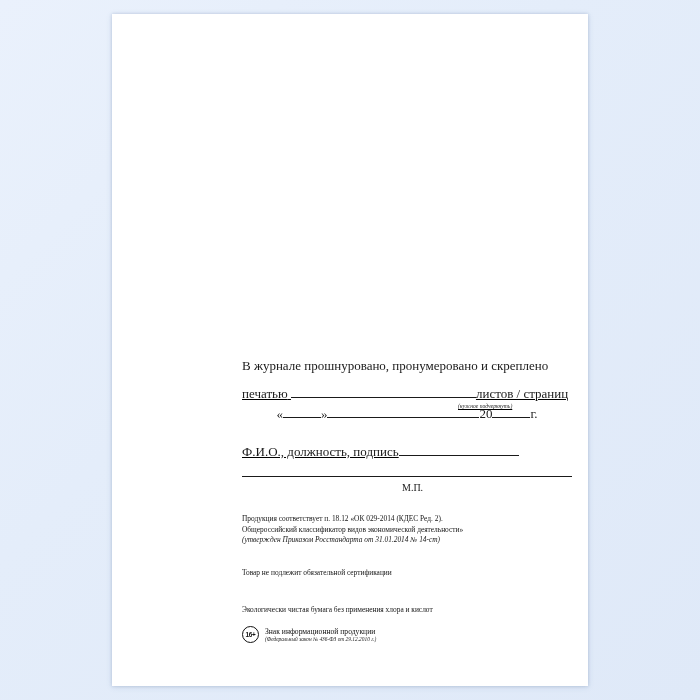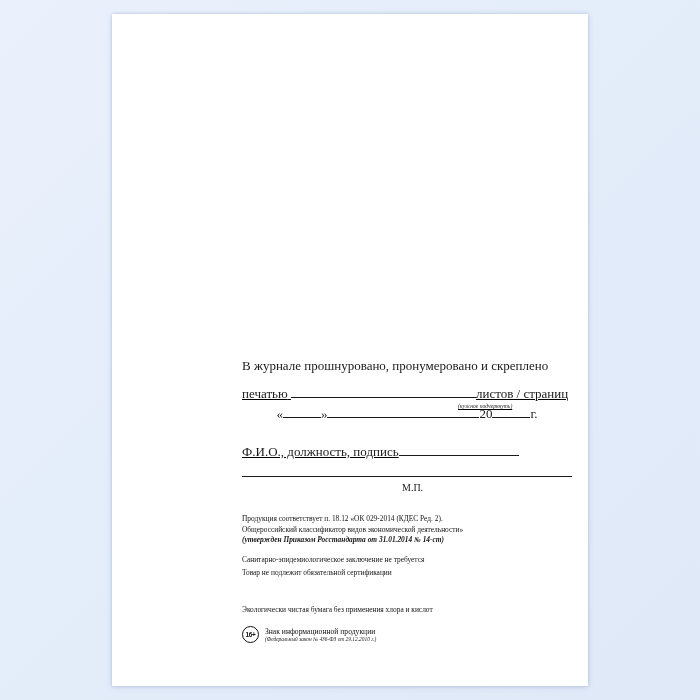--- a/index.html
+++ b/index.html
@@ -69,21 +69,20 @@
 
   
   .legal {
     font-size: 7.4px;
     color: #151515;
     line-height: 1.45;
     white-space: nowrap;
   }
   .legal.italic {
     font-style: italic;
-    font-weight: bold;
   }
 
   .mark-row {
     position: absolute;
     left: 130px;
     display: flex;
     align-items: center;
     gap: 6px;
   }
   .age-badge {
@@ -161,23 +160,20 @@
       </div>
 
       <div class="mp" style="top: 468px;">М.П.</div>
 
       <div class="block" style="top: 500px;">
         <div class="legal">Продукция соответствует п. 18.12 «ОК 029-2014 (КДЕС Ред. 2).</div>
         <div class="legal">Общероссийский классификатор видов экономической деятельности»</div>
         <div class="legal italic">(утвержден Приказом Росстандарта от 31.01.2014 № 14-ст)</div>
       </div>
 
-      <div class="block" style="top: 541px;">
-        <div class="legal">Санитарно-эпидемиологическое заключение не требуется</div>
-      </div>
 
       <div class="block" style="top: 554px;">
         <div class="legal">Товар не подлежит обязательной сертификации</div>
       </div>
 
       <div class="block" style="top: 591px;">
         <div class="legal">Экологически чистая бумага без применения хлора и кислот</div>
       </div>
 
       <div class="mark-row" style="top: 612px;">

